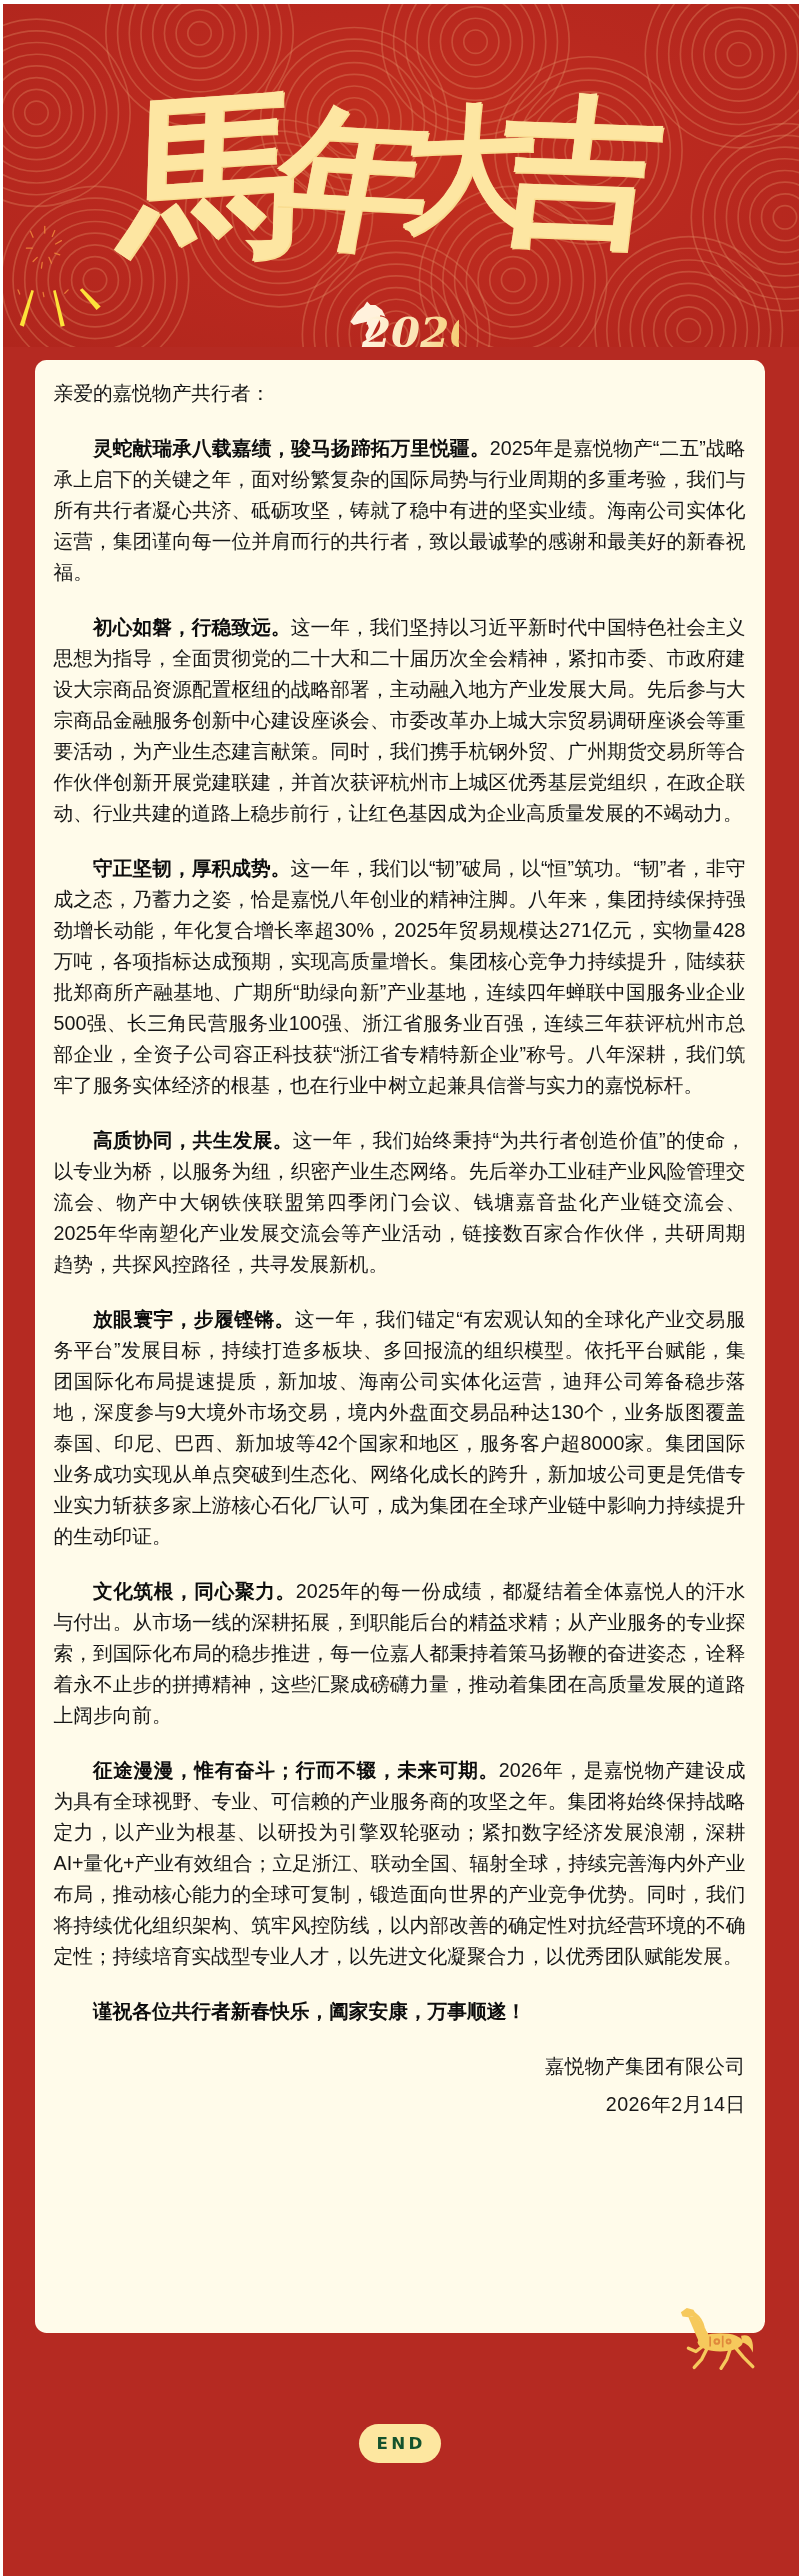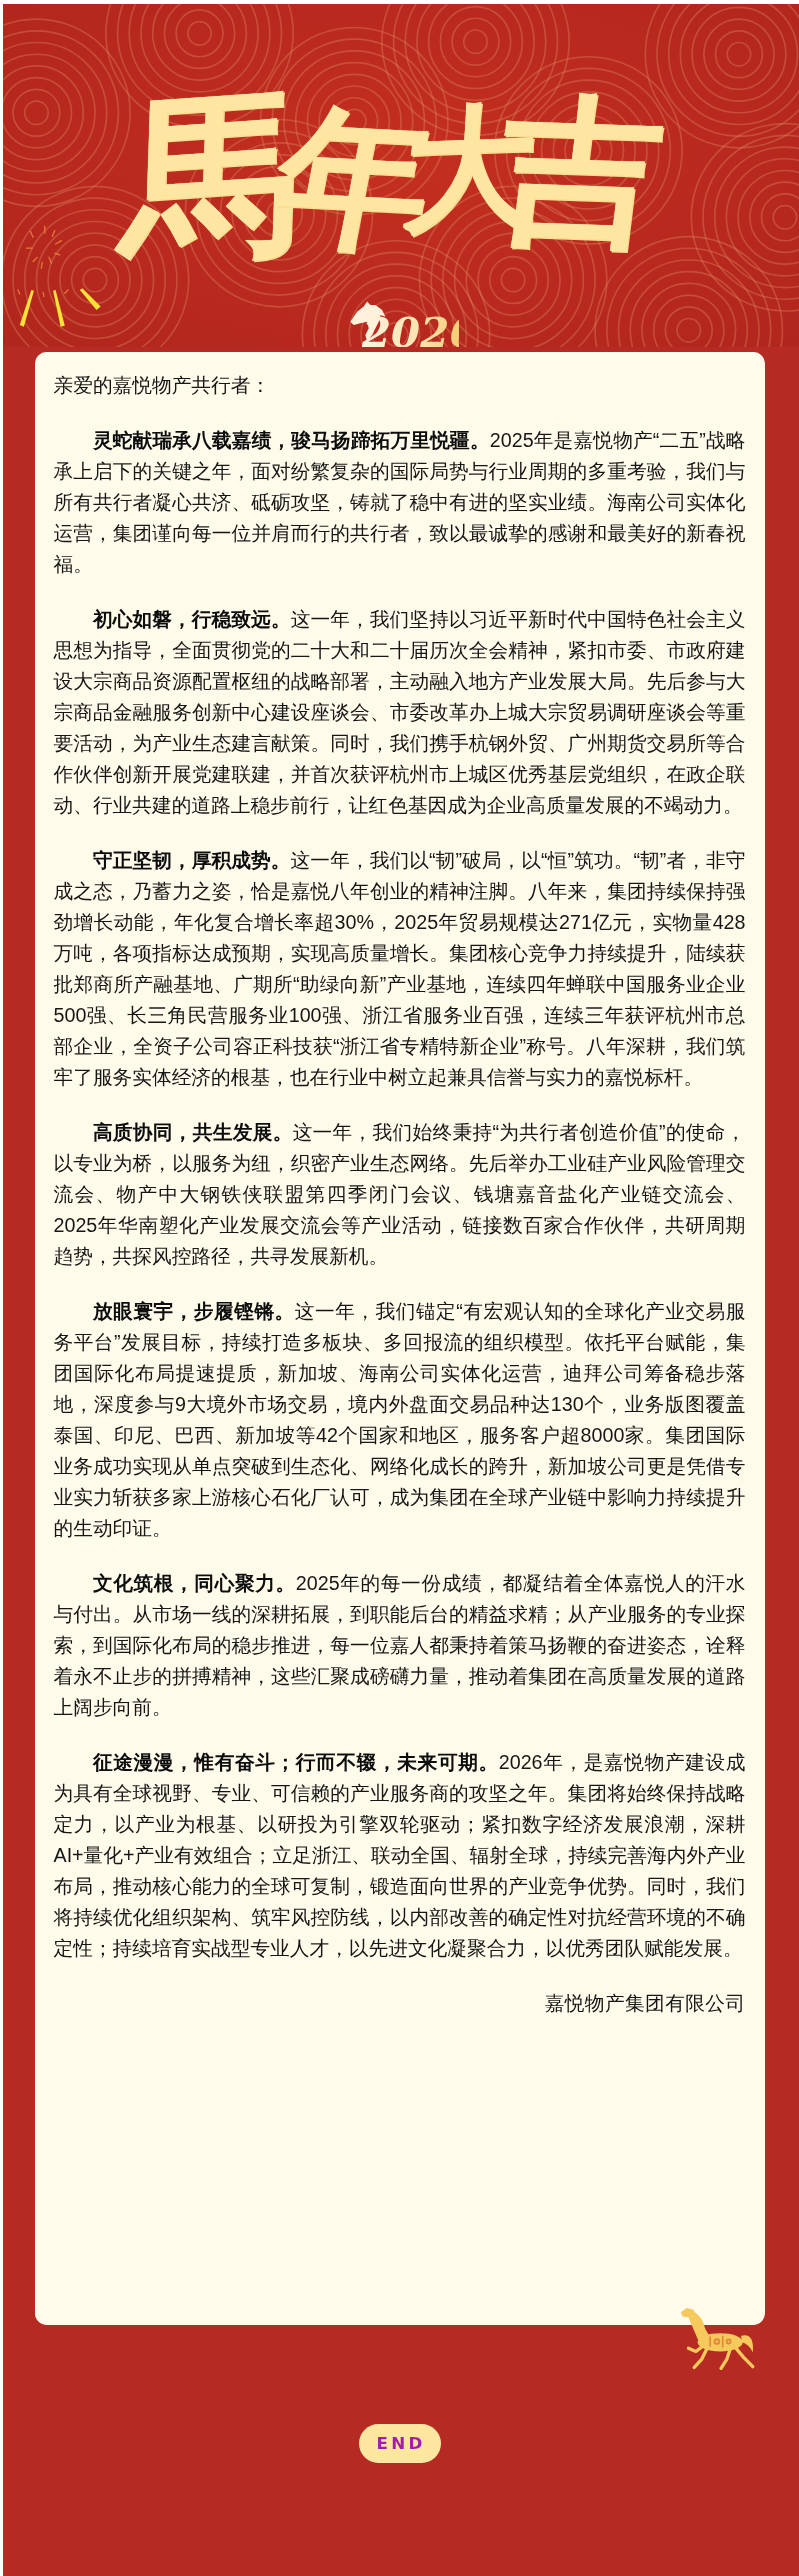--- a/index.html
+++ b/index.html
@@ -31,21 +31,21 @@
     white-space: nowrap;
   }
   .title .c1 { left: 119px; top: 84px; font-size: 177px; transform: rotate(-4deg) skewX(-6deg); }
   .title .c2 { left: 276px; top: 99px; font-size: 152px; transform: rotate(3deg) skewX(-8deg); }
   .title .c3 { left: 400px; top: 97px; font-size: 134px; transform: rotate(-2deg) skewX(-6deg); }
   .title .c4 { left: 497px; top: 87px; font-size: 161px; transform: rotate(2deg) skewX(-5deg); }
   .year-logo { position: absolute; left: 339px; top: 289px; width: 117px; height: 59px; }
 
   .card {
     position: absolute;
-    left: 32px; top: 352px;
+    left: 32px; top: 360px;
     width: 730px; height: 1973px;
     box-sizing: border-box;
     padding: 18.4px 19px 0 19px;
     background: #fffbea;
     border-radius: 11.7px;
     color: #161616;
     font-size: 19.7px;
     line-height: 31px;
   }
   .card p { margin: 0 0 24px 0; text-align: justify; }
@@ -55,21 +55,21 @@
   .signature { text-align: right; padding-right: 0; }
   .signature div { line-height: 31px; margin-bottom: 7.1px; letter-spacing: 0.4px; }
 
   svg.horse { position: absolute; left: 667px; top: 2307px; }
   .end-badge {
     position: absolute;
     left: 356px; top: 2424px;
     width: 82px; height: 39px;
     border-radius: 20px;
     background: #fde7a0;
-    color: #a21caf;
+    color: #14532d;
     font-family: "DejaVu Sans", sans-serif;
     font-weight: 700;
     font-size: 16.7px;
     letter-spacing: 3.3px;
     text-align: center;
     line-height: 39px;
     text-indent: 3.3px;
   }
 </style>
 </head>
@@ -159,23 +159,25 @@
 
     <p class="para"><strong>高质协同，共生发展。</strong><span>这一年，我们始终秉持“为共行者创造价值”的使命，以专业为桥，以服务为纽，织密产业生态网络。先后举办工业硅产业风险管理交流会、物产中大钢铁侠联盟第四季闭门会议、钱塘嘉音盐化产业链交流会、2025年华南塑化产业发展交流会等产业活动，链接数百家合作伙伴，共研周期趋势，共探风控路径，共寻发展新机。</span></p>
 
     <p class="para"><strong>放眼寰宇，步履铿锵。</strong><span>这一年，我们锚定“有宏观认知的全球化产业交易服务平台”发展目标，持续打造多板块、多回报流的组织模型。依托平台赋能，集团国际化布局提速提质，新加坡、海南公司实体化运营，迪拜公司筹备稳步落地，深度参与9大境外市场交易，境内外盘面交易品种达130个，业务版图覆盖泰国、印尼、巴西、新加坡等42个国家和地区，服务客户超8000家。集团国际业务成功实现从单点突破到生态化、网络化成长的跨升，新加坡公司更是凭借专业实力斩获多家上游核心石化厂认可，成为集团在全球产业链中影响力持续提升的生动印证。</span></p>
 
     <p class="para"><strong>文化筑根，同心聚力。</strong><span>2025年的每一份成绩，都凝结着全体嘉悦人的汗水与付出。从市场一线的深耕拓展，到职能后台的精益求精；从产业服务的专业探索，到国际化布局的稳步推进，每一位嘉人都秉持着策马扬鞭的奋进姿态，诠释着永不止步的拼搏精神，这些汇聚成磅礴力量，推动着集团在高质量发展的道路上阔步向前。</span></p>
 
     <p class="para"><strong>征途漫漫，惟有奋斗；行而不辍，未来可期。</strong><span>2026年，是嘉悦物产建设成为具有全球视野、专业、可信赖的产业服务商的攻坚之年。集团将始终保持战略定力，以产业为根基、以研投为引擎双轮驱动；紧扣数字经济发展浪潮，深耕AI+量化+产业有效组合；立足浙江、联动全国、辐射全球，持续完善海内外产业布局，推动核心能力的全球可复制，锻造面向世界的产业竞争优势。同时，我们将持续优化组织架构、筑牢风控防线，以内部改善的确定性对抗经营环境的不确定性；持续培育实战型专业人才，以先进文化凝聚合力，以优秀团队赋能发展。</span></p>
 
 
+    <p class="para closing"><strong>谨祝各位共行者新春快乐，阖家安康，万事顺遂！</strong></p>
 
     <div class="signature">
       <div>嘉悦物产集团有限公司</div>
+      <div>2026年2月14日</div>
     </div>
   </div>
 
   <svg class="horse" width="87" height="64" viewBox="0 0 104 76">
     <g fill="#f6c95c" stroke="#f6c95c" stroke-linecap="round" stroke-linejoin="round">
       <ellipse cx="60" cy="42" rx="27" ry="11" stroke="none"></ellipse>
       <polygon points="34,40 46,33 32,10 22,12" stroke="none"></polygon>
       <polygon points="22,12 32,10 28,3 20,1 13,6 15,11" stroke="none"></polygon>
       <path d="M30,8 Q38,14 40,24 Q42,30 44,32" fill="none" stroke-width="3"></path>
       <path d="M28,12 Q36,20 38,30" fill="none" stroke-width="2"></path>

